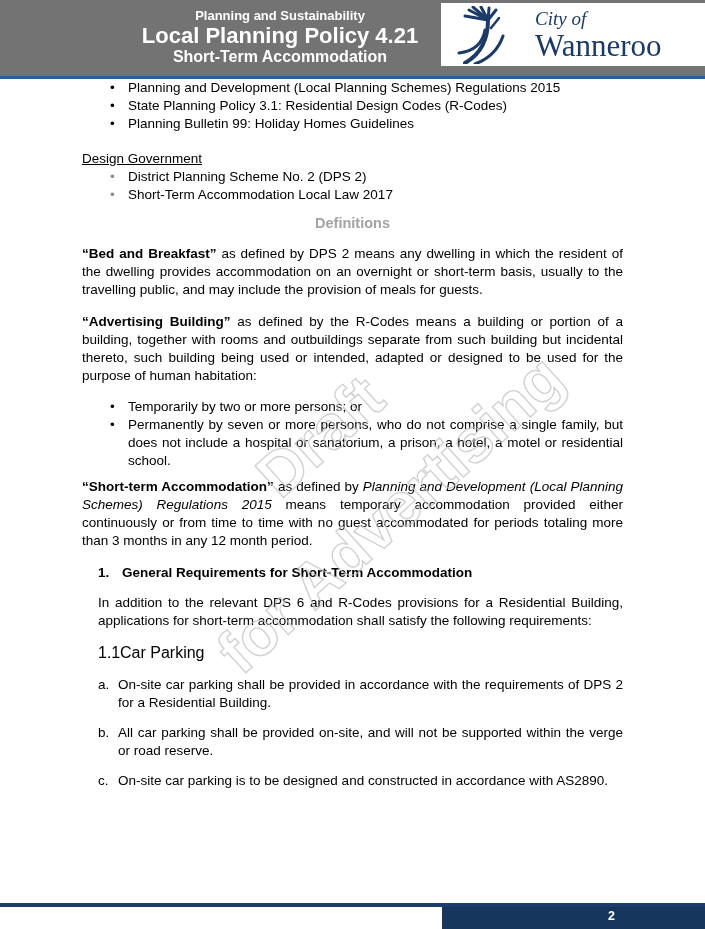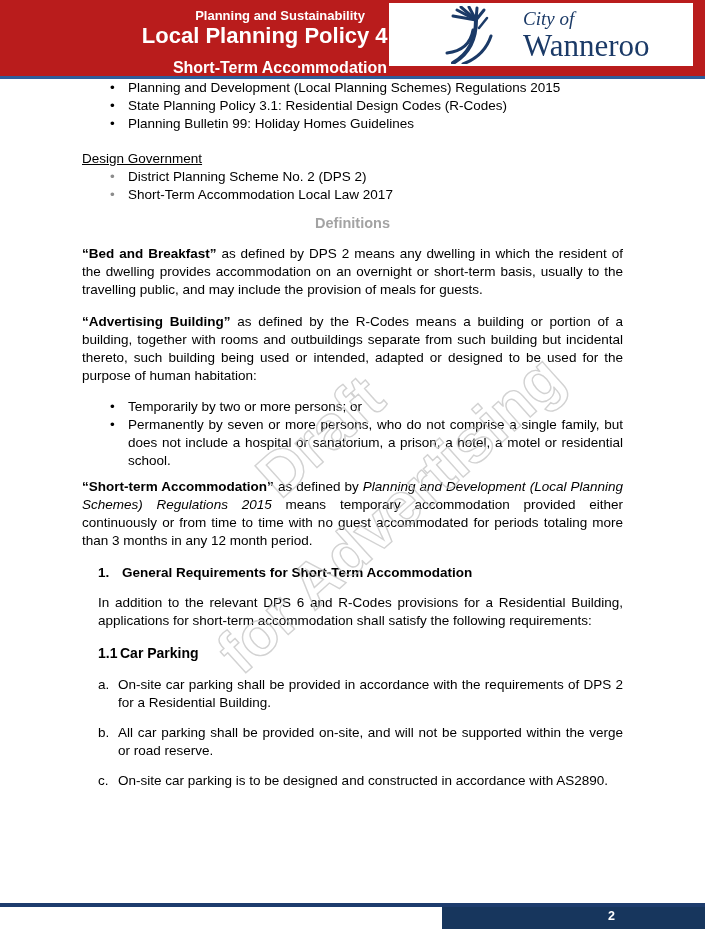--- a/index.html
+++ b/index.html
@@ -1,27 +1,27 @@
 <!DOCTYPE html>
 <html><head>
 <meta charset="utf-8">
 <style>
   html,body{margin:0;padding:0;}
   .page{
     position:relative;width:705px;height:929px;background:#ffffff;overflow:hidden;
     font-family:"Liberation Sans",sans-serif;color:#000;
   }
   
-  .header-band{position:absolute;top:0;left:0;width:705px;height:76px;background:#b91c1c;}
+  .header-band{position:absolute;top:0;left:0;width:705px;height:76px;background:#737373;}
   .header-text{position:absolute;top:6px;left:60px;width:440px;text-align:center;color:#fff;}
   .header-dept{font-size:13px;font-weight:bold;line-height:19px;}
   .header-policy{font-size:22px;font-weight:bold;line-height:21px;}
-  .header-title{font-size:16px;font-weight:bold;line-height:21px;margin-top:11px;}
+  .header-title{font-size:16px;font-weight:bold;line-height:21px;}
   .header-rule{position:absolute;top:76px;left:0;width:705px;height:3px;background:#2e5d9b;}
-  .logo-box{position:absolute;top:3px;right:12px;width:264px;height:63px;background:#fff;display:flex;align-items:center;padding-left:40px;}
+  .logo-box{position:absolute;top:3px;right:0;width:264px;height:63px;background:#fff;display:flex;align-items:center;}
   .logo-icon{margin-left:14px;width:72px;height:58px;flex-shrink:0;}
   .logo-text{color:#1b3a67;font-family:"Liberation Serif",serif;margin-left:8px;line-height:1;}
   .logo-cityof{font-size:19px;font-style:italic;display:block;margin-bottom:2px;}
   .logo-wanneroo{font-size:31px;display:block;}
   
   .content{position:absolute;top:79px;left:82px;width:541px;font-size:13.5px;line-height:18px;text-align:justify;}
   ul.blist{list-style:none;margin:0;padding:0;}
   ul.blist li{position:relative;padding-left:46px;text-align:justify;}
   ul.blist li::before{content:"\2022";position:absolute;left:28px;top:0;}
   ul.blist.gray li::before{color:#8c8c8c;}
@@ -33,21 +33,21 @@
   .p2{margin-top:8px;}
   .p3{margin-top:8px;}
   .b{font-weight:bold;}
   .i{font-style:italic;}
   .part2-h{margin-top:10px;color:#1f3c6d;font-weight:bold;font-size:17.5px;line-height:21px;
     font-variant:small-caps;letter-spacing:.2px;text-align:left;}
   .section{margin-left:16px;width:525px;}
   .sec-heading{display:flex;margin-top:12px;font-weight:bold;text-align:left;}
   .sec-num{width:24px;flex-shrink:0;}
   .sec-para{margin-top:12px;text-align:justify;}
-  .sec11-heading{display:flex;margin-top:14px;font-weight:bold;font-size:14px;text-align:left;}
+  .sec11-heading{display:flex;margin-top:14px;font-weight:normal;font-size:16px;text-align:right;}
   .sec11-num{width:22px;flex-shrink:0;}
   .alpha-item{display:flex;margin-top:14px;}
   .alpha-item.tight{margin-top:12px;}
   .alpha-label{width:20px;flex-shrink:0;}
   .alpha-text{flex:1;text-align:justify;}
   
   .watermark{
     position:absolute;left:55px;top:370px;width:600px;height:210px;
     transform:rotate(-42deg);pointer-events:none;z-index:5;
     text-align:center;font-weight:bold;font-size:62px;line-height:105px;

